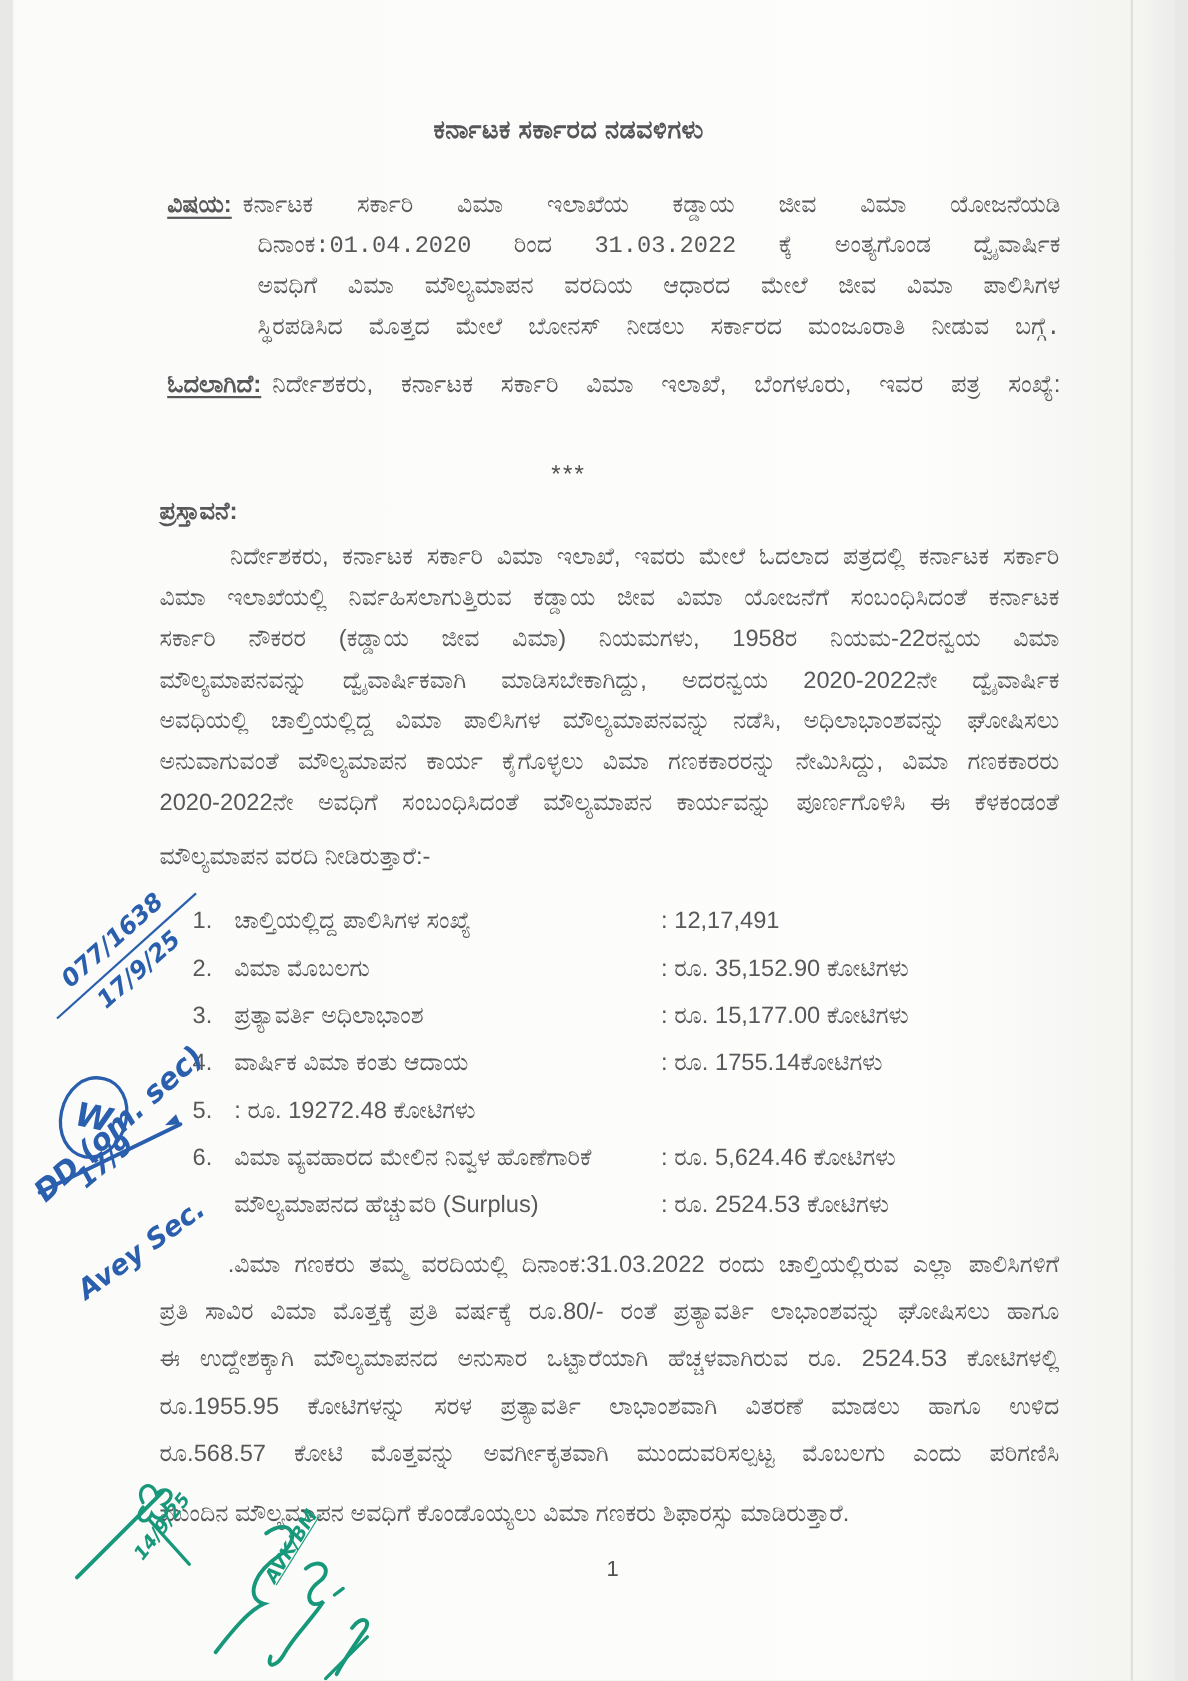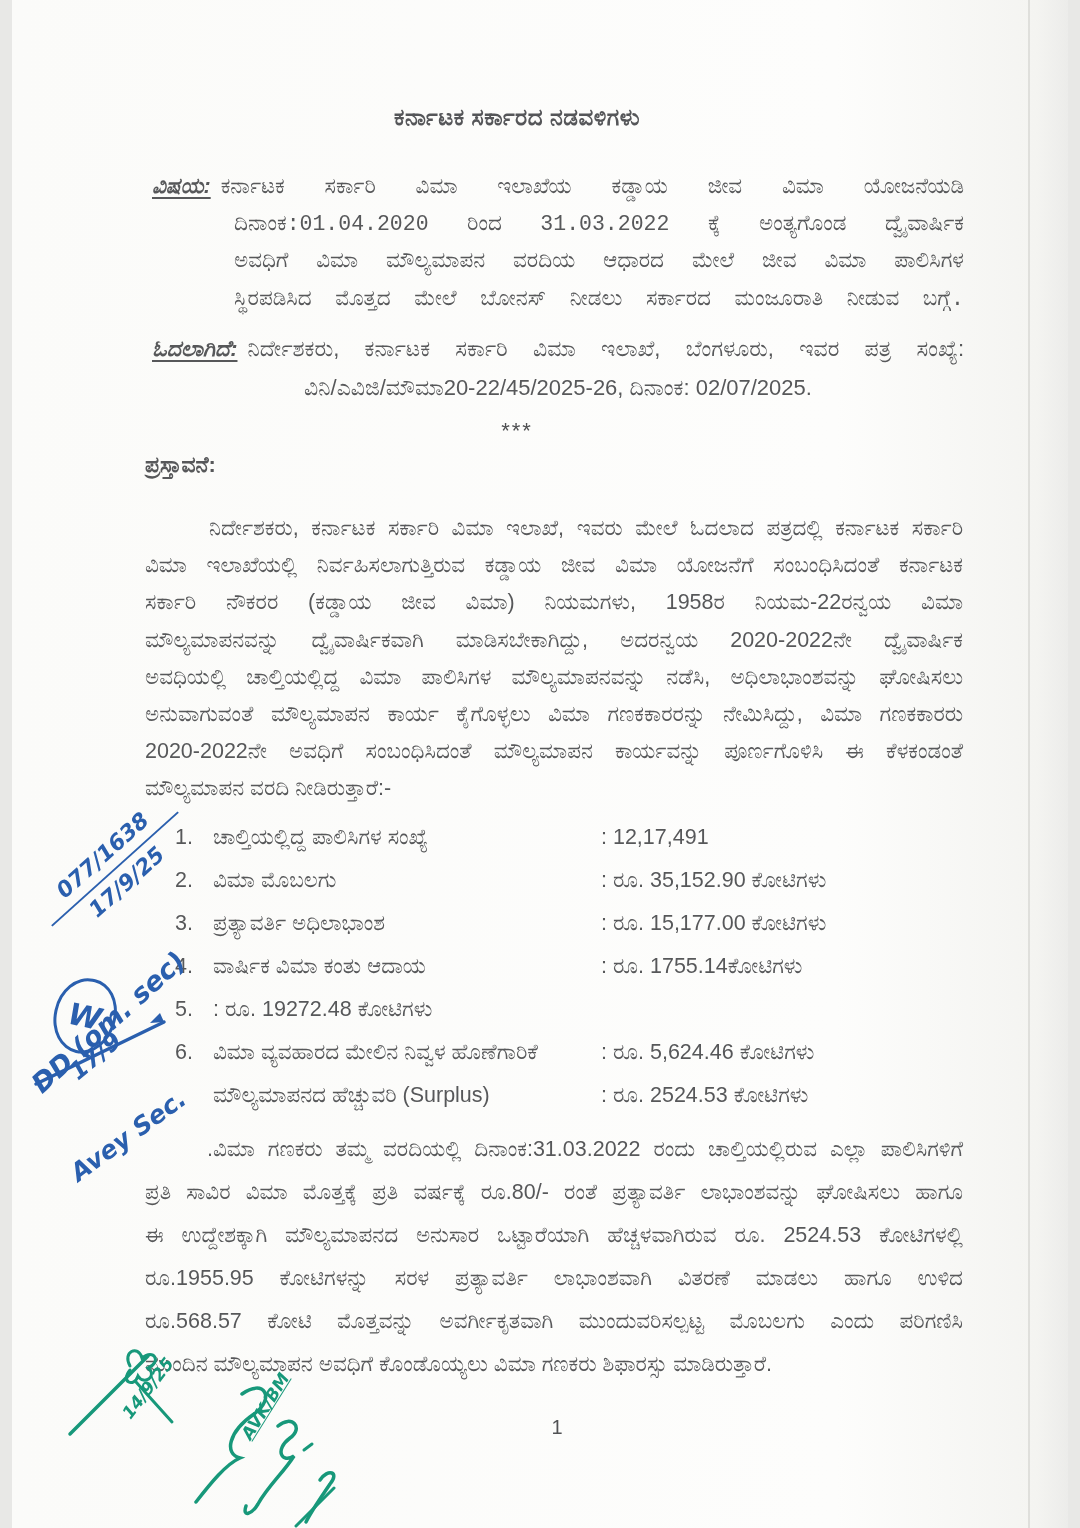--- a/index.html
+++ b/index.html
@@ -17,30 +17,30 @@
     background:rgba(160,160,155,.25);
   }
   .print{position:absolute;color:#57585a;}
   .doc-title{
     top:104px;left:0;width:1010px;text-align:center;
     font-size:23px;font-weight:bold;letter-spacing:.5px;color:#555659;
   }
   .subject{top:168px;left:140px;width:812px;font-size:21.5px;}
   .subject .sline{line-height:37.5px;text-align:justify;text-align-last:justify;}
   .subject .sline.indent{padding-left:82px;font-family:Liberation Mono, monospace;}
-  .lbl{font-weight:bold;text-decoration:underline;text-underline-offset:4px;margin-right:10px;font-style:italic;}
+  .lbl{font-weight:bold;text-decoration:underline;text-underline-offset:4px;margin-right:10px;}
   .read{top:330px;left:140px;width:812px;font-size:22px;}
   .read .rline1{line-height:38px;text-align:justify;text-align-last:justify;}
   .read .rline2{line-height:40px;text-align:center;}
   .stars{top:418px;left:0;width:1010px;text-align:center;font-size:22px;letter-spacing:2px;color:#4f5052;}
   .preamble-h{top:452px;left:133px;font-size:22px;font-weight:bold;text-underline-offset:4px;}
   .para{left:133px;width:818px;font-size:21.5px;}
   .para .pline{text-align:justify;text-align-last:justify;}
-  .para .pline.left{text-align:left;text-align-last:left;}
-  .para1{top:510px;}
+  .para .pline.left{text-align:left;text-align-last:left;margin-top:12px;}
+  .para1{top:488px;}
   .para1 .pline{line-height:37.2px;}
   .para1 .pline.first{text-indent:64px;}
   .para2{top:1128px;}
   .para2 .pline{line-height:43px;}
   .para2 .pline.first{text-indent:62px;}
   .vlist{top:816px;left:163px;width:760px;font-size:21.5px;}
   .vrow{display:grid;grid-template-columns:38px 388px 1fr;line-height:43px;align-items:baseline;}
   .vnum{color:#57585a;}
   .vval{white-space:nowrap;}
   .page-num{top:1416px;left:0;width:1090px;text-align:center;font-size:20px;color:#515254;}
@@ -85,21 +85,20 @@
     </div>
     <div class="sline indent">ದಿನಾಂಕ:01.04.2020 ರಿಂದ 31.03.2022 ಕ್ಕೆ ಅಂತ್ಯಗೊಂಡ ದ್ವೈವಾರ್ಷಿಕ</div>
     <div class="sline indent">ಅವಧಿಗೆ ವಿಮಾ ಮೌಲ್ಯಮಾಪನ ವರದಿಯ ಆಧಾರದ ಮೇಲೆ ಜೀವ ವಿಮಾ ಪಾಲಿಸಿಗಳ</div>
     <div class="sline indent">ಸ್ಥಿರಪಡಿಸಿದ ಮೊತ್ತದ ಮೇಲೆ ಬೋನಸ್ ನೀಡಲು ಸರ್ಕಾರದ ಮಂಜೂರಾತಿ ನೀಡುವ ಬಗ್ಗೆ.</div>
   </div>
 
   <div class="print read">
     <div class="rline1">
       <span class="lbl">ಓದಲಾಗಿದೆ:</span><span>ನಿರ್ದೇಶಕರು, ಕರ್ನಾಟಕ ಸರ್ಕಾರಿ ವಿಮಾ ಇಲಾಖೆ, ಬೆಂಗಳೂರು, ಇವರ ಪತ್ರ ಸಂಖ್ಯೆ:</span>
     </div>
-    <div class="rline2">ವಿನಿ/ಎವಿಜಿ/ಮೌಮಾ20-22/45/2025-26, ದಿನಾಂಕ: 02/07/2025.</div>
   </div>
 
   <div class="print stars">***</div>
 
   <div class="print preamble-h">ಪ್ರಸ್ತಾವನೆ:</div>
 
   <div class="print para para1">
     <div class="pline first">ನಿರ್ದೇಶಕರು, ಕರ್ನಾಟಕ ಸರ್ಕಾರಿ ವಿಮಾ ಇಲಾಖೆ, ಇವರು ಮೇಲೆ ಓದಲಾದ ಪತ್ರದಲ್ಲಿ ಕರ್ನಾಟಕ ಸರ್ಕಾರಿ</div>
     <div class="pline">ವಿಮಾ ಇಲಾಖೆಯಲ್ಲಿ ನಿರ್ವಹಿಸಲಾಗುತ್ತಿರುವ ಕಡ್ಡಾಯ ಜೀವ ವಿಮಾ ಯೋಜನೆಗೆ ಸಂಬಂಧಿಸಿದಂತೆ ಕರ್ನಾಟಕ</div>
     <div class="pline">ಸರ್ಕಾರಿ ನೌಕರರ (ಕಡ್ಡಾಯ ಜೀವ ವಿಮಾ) ನಿಯಮಗಳು, 1958ರ ನಿಯಮ-22ರನ್ವಯ ವಿಮಾ</div>

